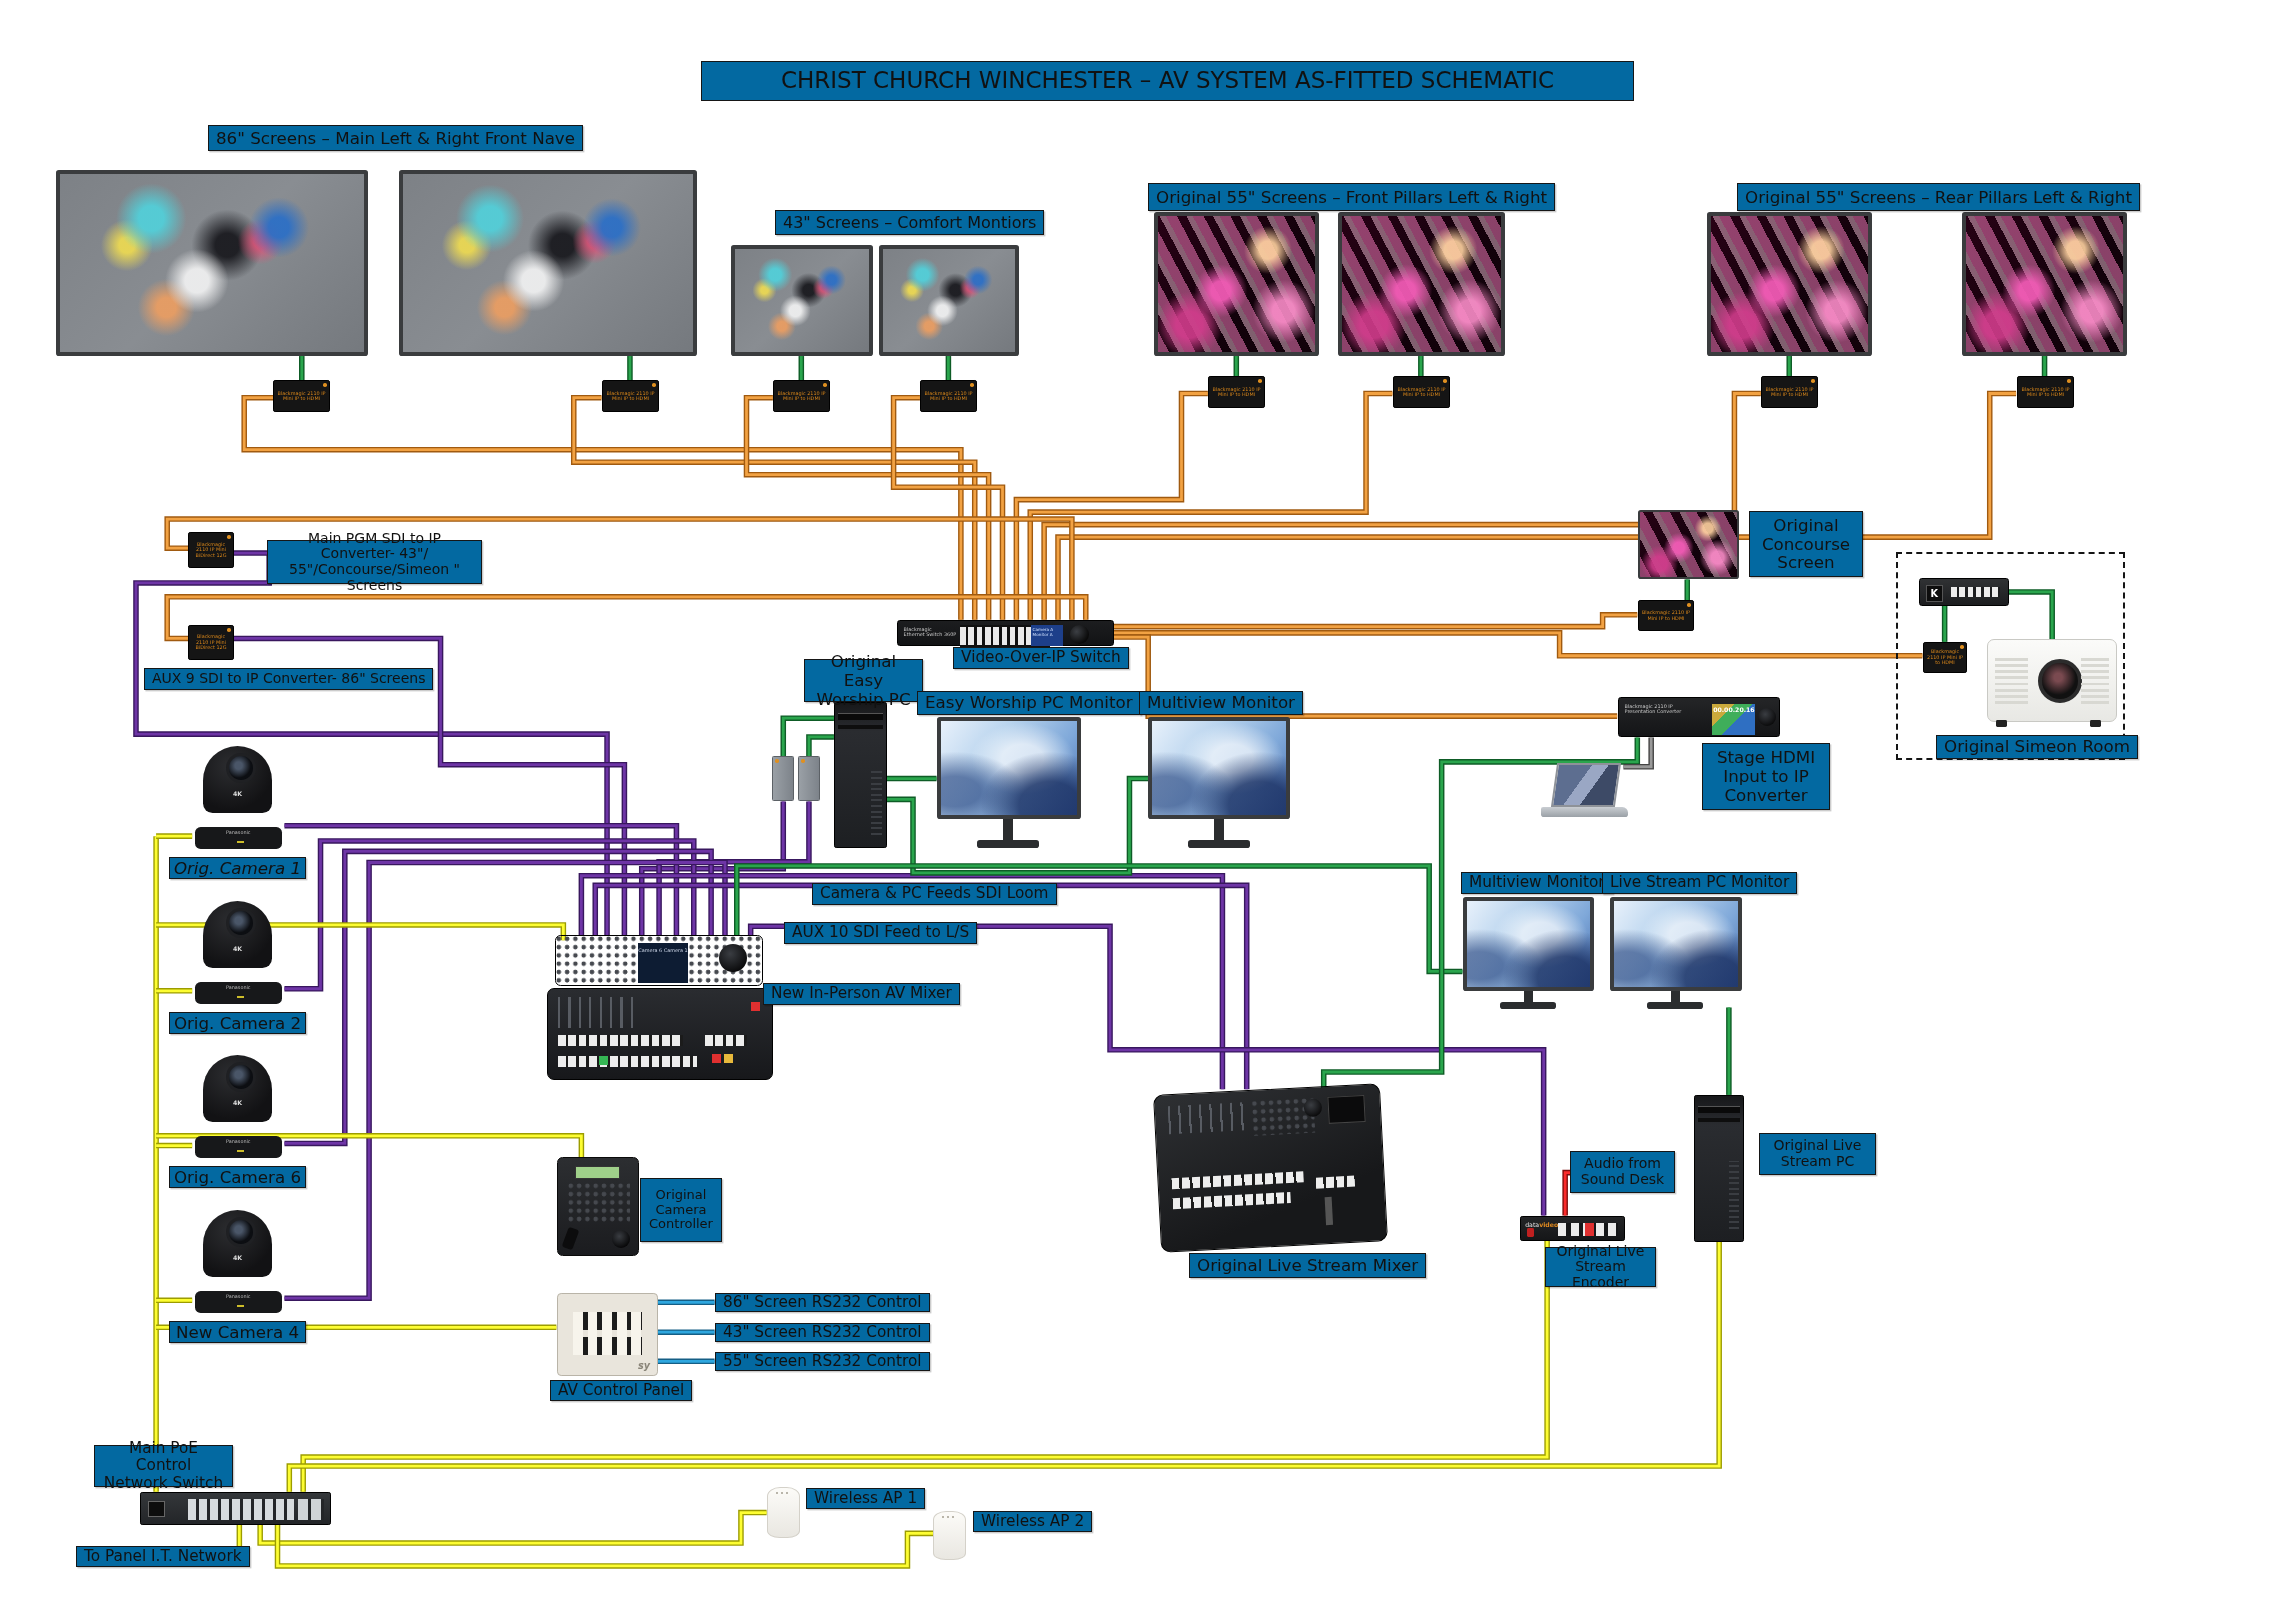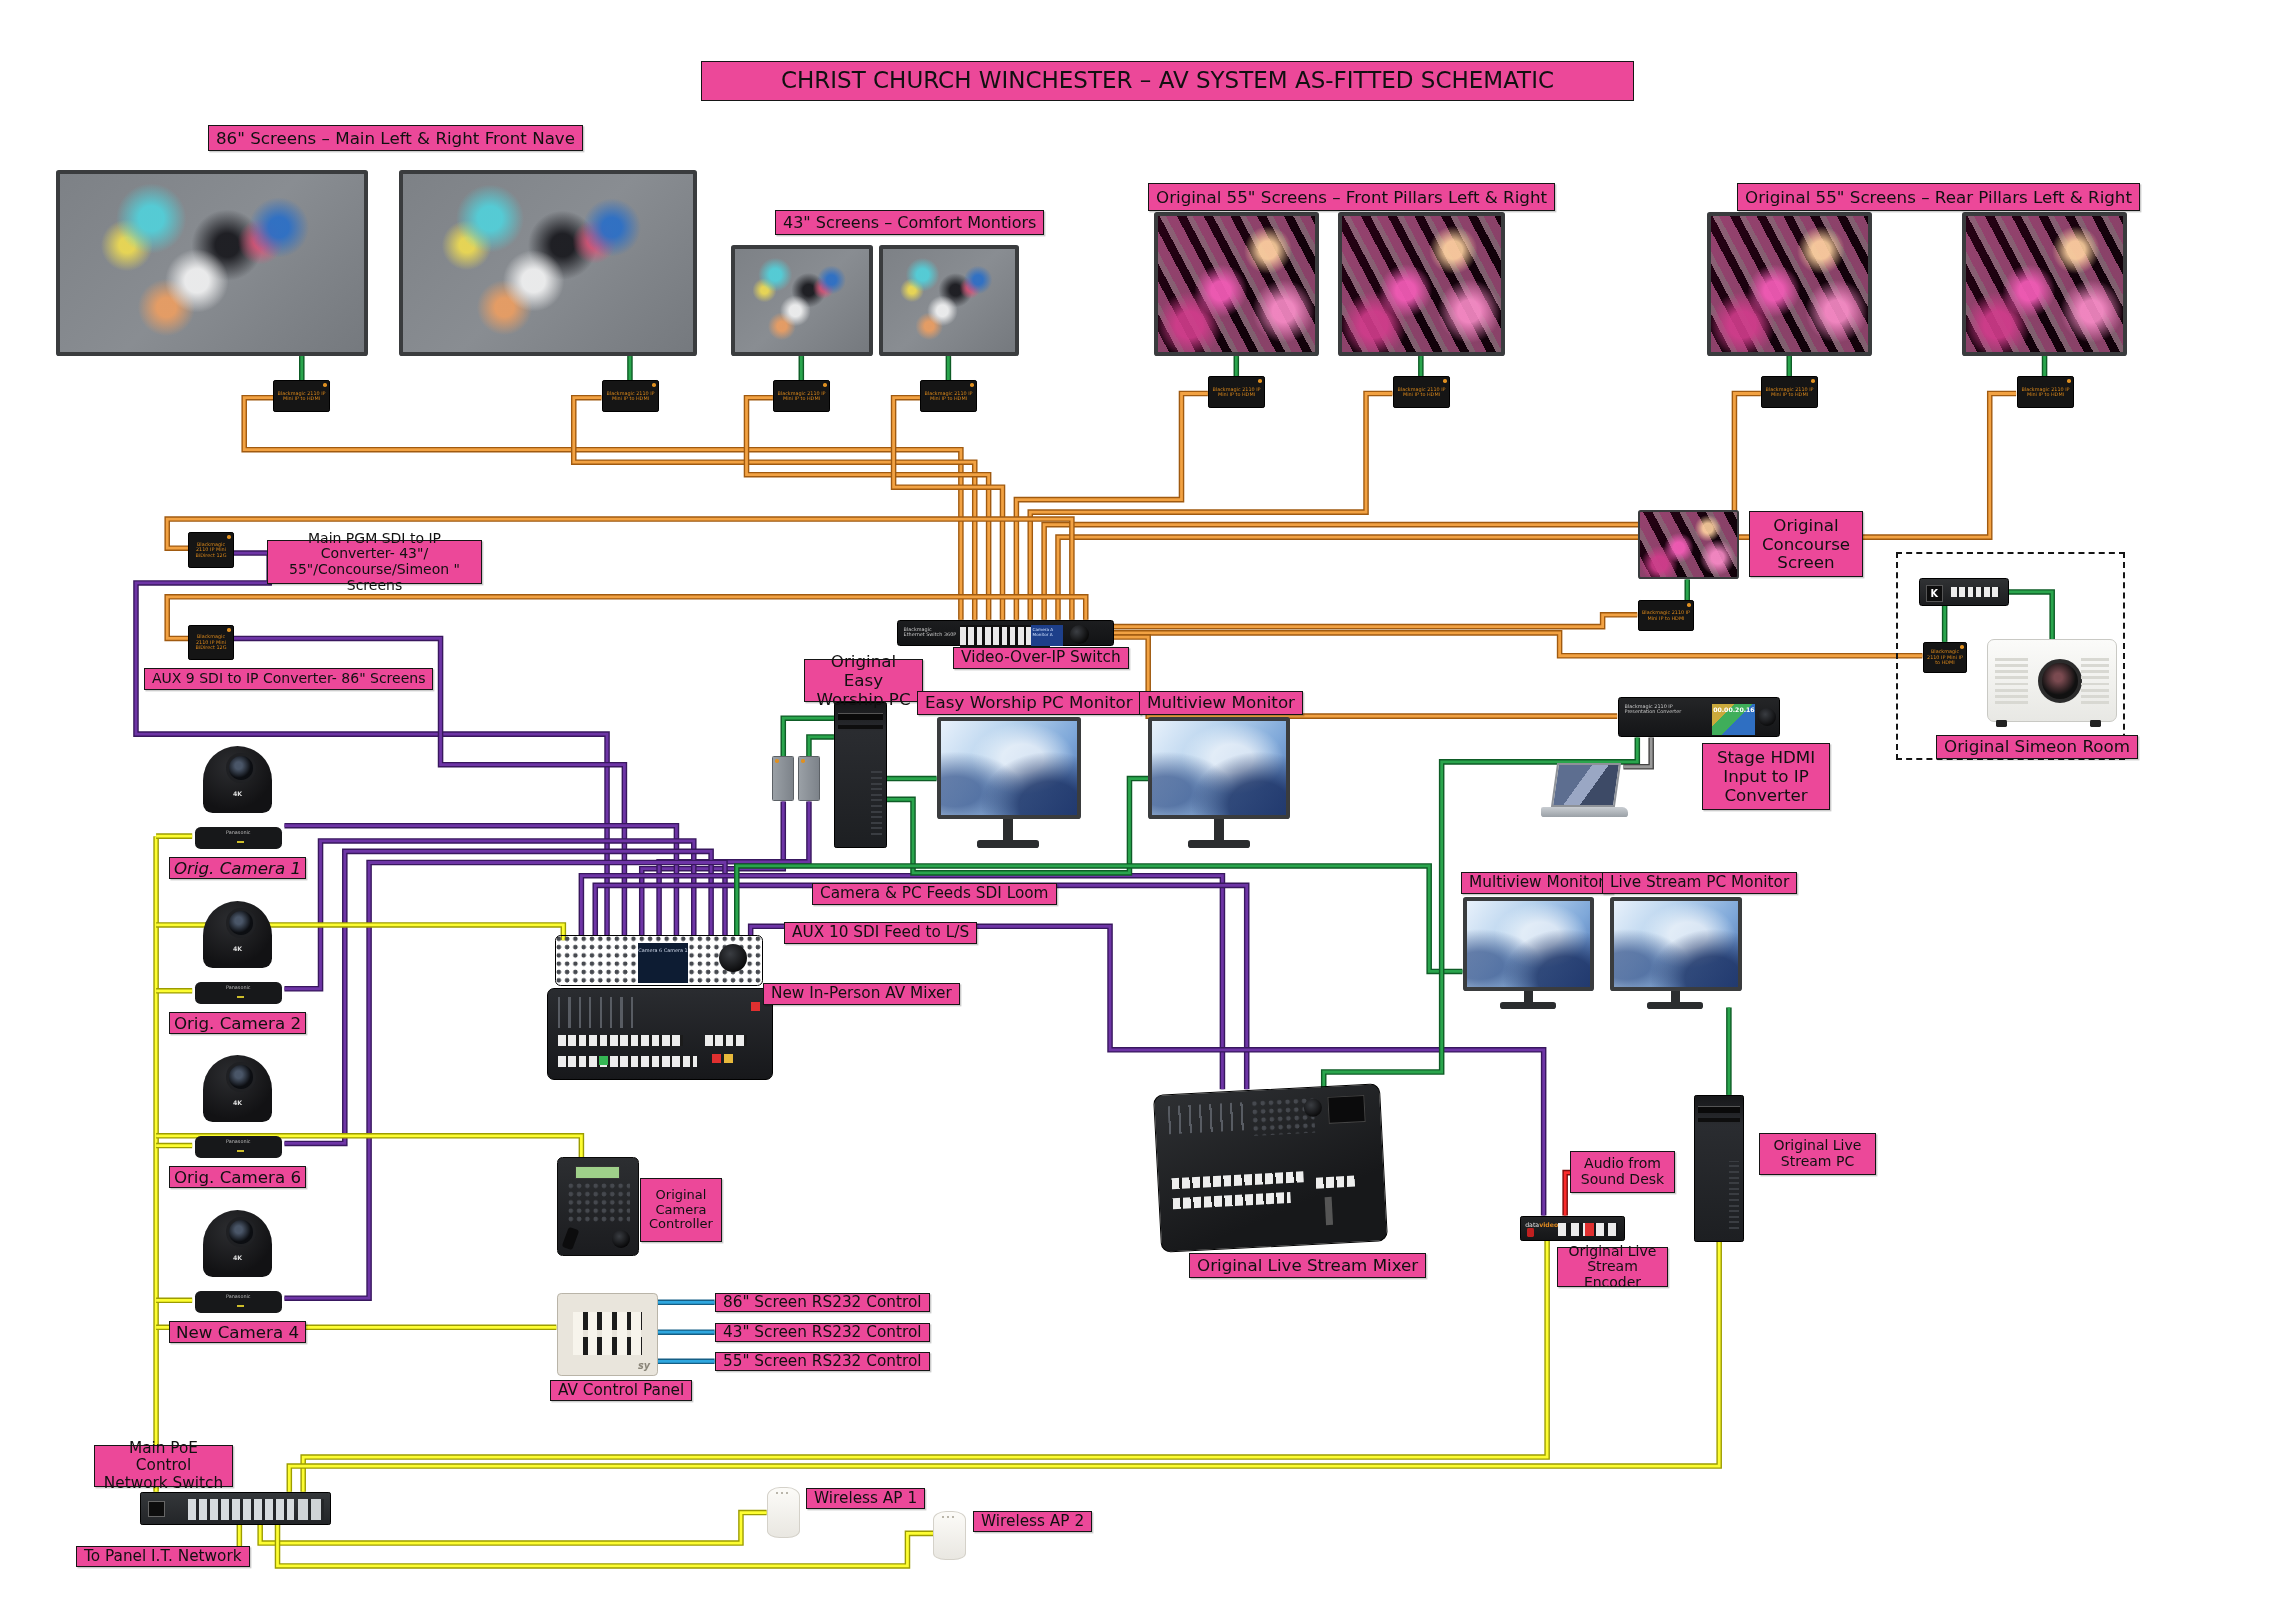--- a/index.html
+++ b/index.html
@@ -1,20 +1,20 @@
 <!DOCTYPE html>
 <html style="font-size:11px"><head>
 <meta charset="utf-8">
 <style>
   html,body{margin:0;padding:0;background:#fff;}
   .canvas{position:relative;width:2295px;height:1623px;background:#fff;overflow:hidden;
           font-family:"DejaVu Sans",sans-serif;color:#111;}
   #wires{position:absolute;left:0;top:0;z-index:1;}
   .dev,.lbl,.art{position:absolute;box-sizing:border-box;}
-  .lbl{z-index:5;background:#ec4899;border:1.4px solid #161616;box-shadow:1.4px 1.4px 0 rgba(0,0,0,.2);
+  .lbl{z-index:5;background:#0369a1;border:1.4px solid #161616;box-shadow:1.4px 1.4px 0 rgba(0,0,0,.2);
        font-size:16.7px;line-height:1.12;display:flex;align-items:center;justify-content:center;
        text-align:center;padding:2.1px 7px;white-space:nowrap;}
   .wrap{white-space:normal;}
   .title{font-size:23px;box-shadow:none;border-width:1.4px;}
   .s20{font-size:14px;} .s19{font-size:13px;} .s22{font-size:15.3px;}
   .dev{z-index:3;}
   
   .screen{border:4.9px solid #3a3c3e;border-radius:2.8px;background:#222;}
   .art86{background:
      radial-gradient(circle at 72% 30%, rgba(40,110,200,.9) 0 4%, rgba(40,110,200,0) 12%),
@@ -471,21 +471,21 @@
   </div>
   <div class="lbl" style="left:1189px;top:1253px;height:25px;">Original Live Stream Mixer</div>
 
   <div class="lbl wrap s20" style="left:1570px;top:1151px;width:105px;height:42px;">Audio from Sound Desk</div>
   <div class="dev enc" style="left:1520px;top:1216px;width:105px;height:25px;">
     <div class="logo"><span>data</span><b>video</b></div>
     <div class="pwr"></div>
     <div class="keys"></div>
     <div class="rk"></div>
   </div>
-  <div class="lbl wrap s20" style="left:1545px;top:1247px;width:111px;height:40px;margin-left:12px;">Original Live Stream Encoder</div>
+  <div class="lbl wrap s20" style="left:1545px;top:1247px;width:111px;height:40px;">Original Live Stream Encoder</div>
   <div class="dev tower" style="left:1694px;top:1095px;width:50px;height:147px;">
     <div class="drive"></div>
       <div class="slot2"></div>
       <div class="vent"></div>
   </div>
   <div class="lbl wrap s20" style="left:1759px;top:1133px;width:117px;height:42px;">Original Live Stream PC</div>
 
   <div class="lbl wrap" style="left:94px;top:1445px;width:139px;height:42px;font-size:15.3px;">Main PoE Control Network Switch</div>
   <div class="dev poe" style="left:140px;top:1492px;width:191px;height:33px;">
     <div style="position:absolute;left:7px;top:8.3px;width:15.3px;height:14px;background:#0d0d0d;border:0.7px solid #666;"></div>

